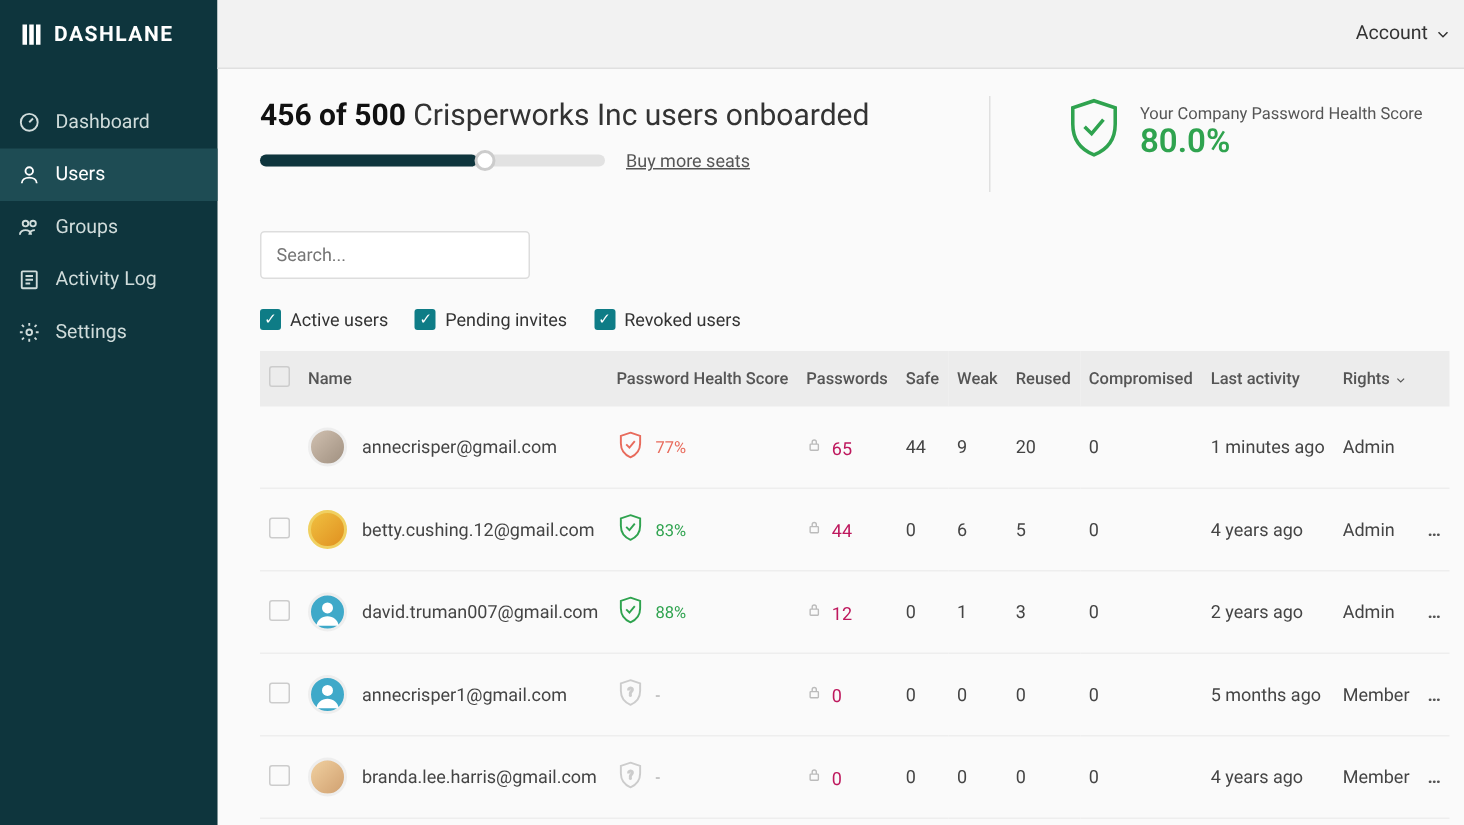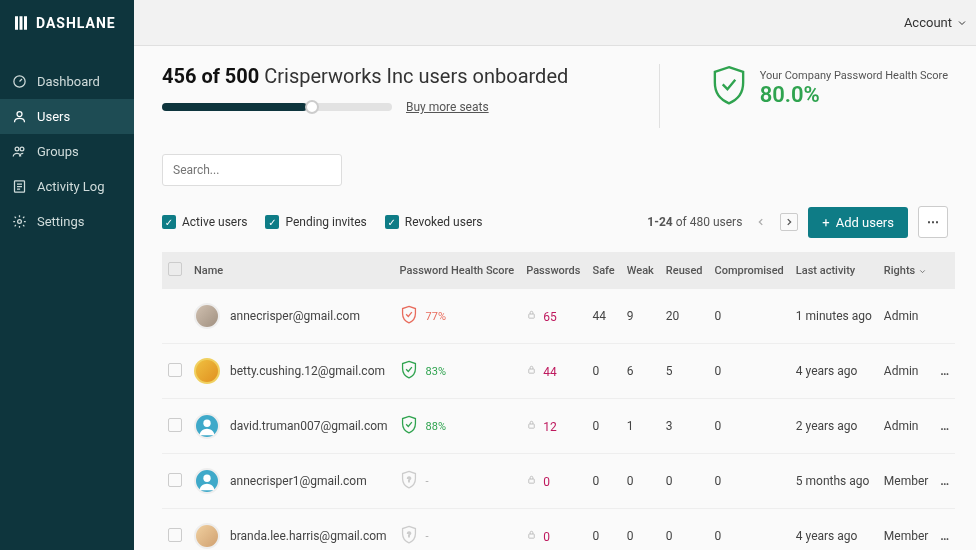--- a/index.html
+++ b/index.html
@@ -1,17 +1,17 @@
 <!DOCTYPE html>
 <html><head>
 <meta charset="utf-8">
 <style>
 *{box-sizing:border-box;margin:0;padding:0;font-family:-apple-system,BlinkMacSystemFont,"Segoe UI",Roboto,sans-serif}
 body{background:#f0f0f0;width:976px;height:550px;overflow:hidden;display:flex}
-.sidebar{width:134px;background:#0e353d;color:#fff;flex-shrink:0}
+.sidebar{width:145px;background:#0e353d;color:#fff;flex-shrink:0}
 .logo{display:flex;align-items:center;gap:6px;padding:14px 12px;font-weight:700;letter-spacing:1px;font-size:14px}
 .logo svg{width:18px;height:18px}
 .nav{margin-top:18px}
 .nav-item{display:flex;align-items:center;gap:10px;padding:10px 12px;font-size:13px;color:#d0dcdb;cursor:pointer}
 .nav-item.active{background:#1e4c54;color:#fff}
 .nav-item svg{width:15px;height:15px;flex-shrink:0}
 .main{flex:1;display:flex;flex-direction:column;min-width:0}
 .topbar{height:46px;background:#f2f2f2;border-bottom:1px solid #e0e0e0;display:flex;align-items:center;justify-content:flex-end;padding:0 8px;font-size:13px;color:#333}
 .topbar .acct{display:flex;align-items:center;gap:4px;cursor:pointer}
 .content{flex:1;background:#fafafa;padding:18px 28px;overflow:auto}
@@ -162,38 +162,20 @@
           </label>
         <label class="chk">
             <span class="box">✓</span>
             <span>Pending invites</span>
           </label>
         <label class="chk">
             <span class="box">✓</span>
             <span>Revoked users</span>
           </label>
       </div>
-      <div class="pager">
-        <span><b>1-24</b> <span>of 480 users</span></span>
-        <span class="pg-btn">
-            <svg width="10" height="10" viewBox="0 0 24 24" fill="none" stroke="#aaa" stroke-width="3">
-              <path d="M15 5l-7 7 7 7"></path>
-            </svg>
-          </span>
-        <span class="pg-btn box">
-            <svg width="10" height="10" viewBox="0 0 24 24" fill="none" stroke="#555" stroke-width="3">
-              <path d="M9 5l7 7-7 7"></path>
-            </svg>
-          </span>
-        <button class="add-btn">
-            <span>+</span>
-            <span>Add users</span>
-          </button>
-        <div class="more-btn">⋯</div>
-      </div>
     </div>
 
     <table>
       <thead>
         <tr>
           <th><span class="row-chk"></span></th>
           <th>Name</th>
           <th>Password Health Score</th>
           <th>Passwords</th>
           <th>Safe</th>

